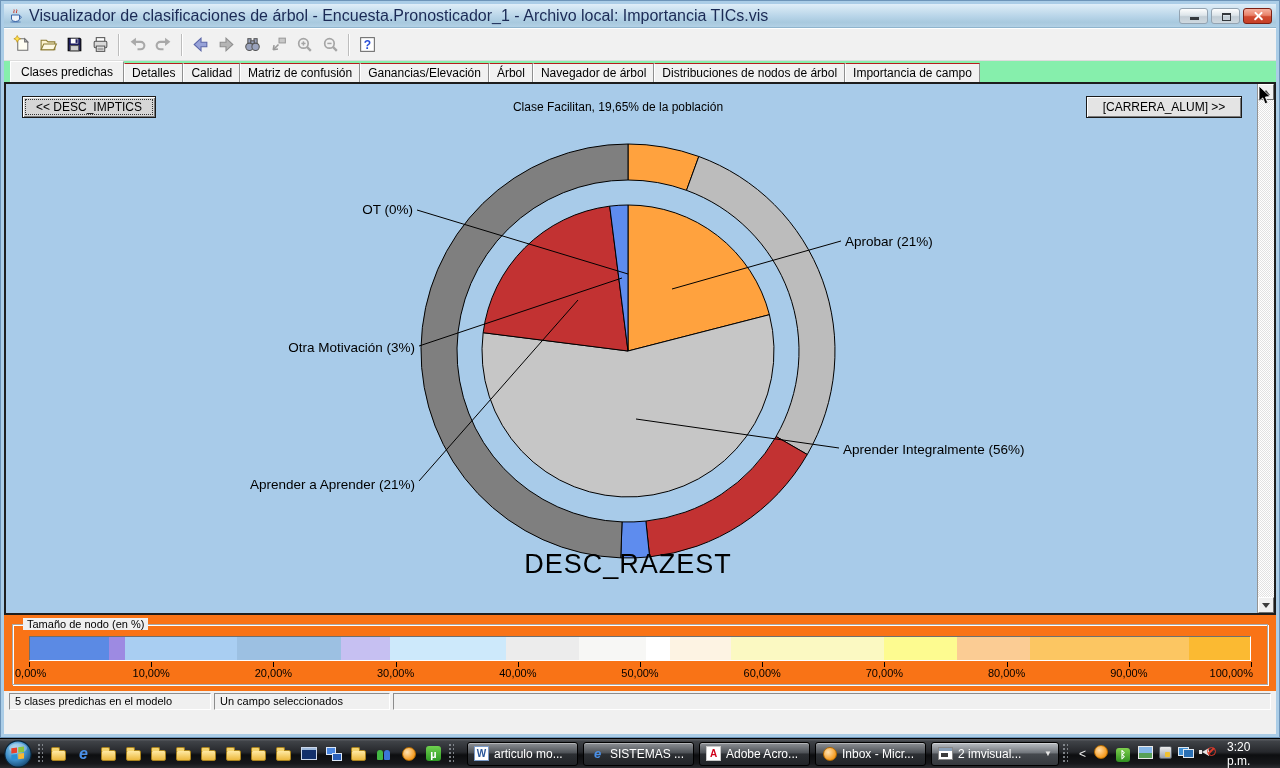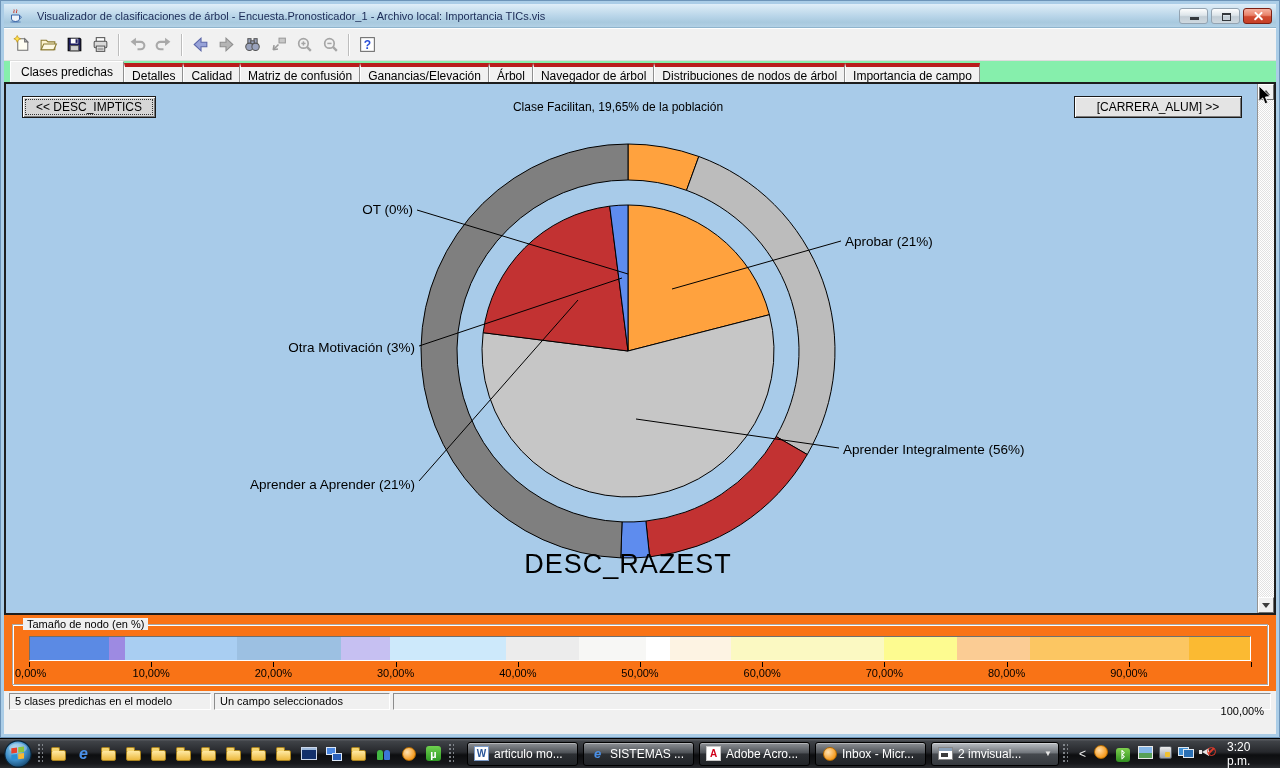--- a/index.html
+++ b/index.html
@@ -8,21 +8,21 @@
 
   
   .window { position:absolute; left:0; top:0; width:1280px; height:738px;
     background:#f0f0f0; border:4px solid #abcde7; outline:1px solid #6d94b8; outline-offset:-1px; }
 
   
   .titlebar { height:24px; display:flex; align-items:center; padding:0 4px;
     background:linear-gradient(180deg,#e0eef8 0%,#cde2f0 25%,#b7d4e8 55%,#a8c9de 80%,#b3d1e5 100%);
     border-bottom:1px solid #8fb4cd; }
   .app-icon { width:16px; height:16px; margin-right:5px; flex:none; }
-  .title-text { font-size:11px; color:#1b2a55; white-space:nowrap; overflow:hidden; flex:1;margin-left:8px; }
+  .title-text { font-size:16px; color:#1b2a55; white-space:nowrap; overflow:hidden; flex:1; }
   .win-controls { display:flex; gap:3px; margin-left:8px; }
   .wbtn { width:29px; height:16px; border-radius:3px; border:1px solid #93a3b1; position:relative;
     background:linear-gradient(180deg,#fdfdfd,#dde5ea 45%,#c2cdd5 55%,#cfd9e0); }
   .wbtn.close { border-color:#7c2014;
     background:linear-gradient(180deg,#f6b2a0,#e9826a 45%,#d04a30 55%,#c64027); }
   .glyph-min { position:absolute; left:10px; bottom:3px; width:9px; height:3px; background:#33383c; }
   .glyph-max { position:absolute; left:10px; top:4px; width:9px; height:8px;
     border:1px solid #33383c; border-top-width:2px; background:transparent; }
   .glyph-x1,.glyph-x2 { position:absolute; left:9px; top:6.5px; width:11px; height:2.4px; background:#fff;
     border-radius:1px; }
@@ -34,33 +34,33 @@
 
   
   .toolbar { height:33px; background:#f1f1f1; border-top:1px solid #fff; border-bottom:1px solid #dcdcdc;
     display:flex; align-items:center; padding-left:5px; }
   .tbtn { width:26px; height:26px; display:flex; align-items:center; justify-content:center; }
   .tsep { width:1px; height:22px; background:#bdbdbd; box-shadow:1px 0 0 #fff; margin:0 5px; }
 
   
   .tabstrip { height:21px; background:#86efac; display:flex; align-items:flex-end; padding-left:6px; }
   .tab { font-size:12px; color:#000; padding:2px 7px 3px; margin-top:2px; white-space:nowrap;
-    border-top:4px solid #b91c1c; border-left:1px solid #fff; border-right:1px solid #8f8f8f;
+    border-top:1px solid #b91c1c; border-left:1px solid #fff; border-right:1px solid #8f8f8f;
     background:#f1f1f1; height:19px; }
   .tab.active { height:21px; padding:3px 10px 4px; border-top:1px solid #fff; }
 
   
   .chartpanel { position:relative; height:533px; background:#a8cbe9; border:2px solid #1d1d1d; overflow:hidden; }
   .chart-title { position:absolute; top:16px; left:0; right:60px; text-align:center;
     font-size:12px; color:#000;margin-left:16px; }
   .nav-btn { position:absolute; top:12px; height:22px; font-size:12px; color:#000;
     font-family:"Liberation Sans",sans-serif; background:#d6d6d6; border:1px solid #1a1a1a;
     box-shadow:inset 1px 1px 0 #fff, inset -1px -1px 0 #7a7a7a; }
   .nav-btn.left { left:16px; width:134px; outline:1px dotted #333; outline-offset:-4px; }
-  .nav-btn.right { right:32px; width:168px; background:#e4e4e4; }
+  .nav-btn.right { right:32px; width:156px; background:#e4e4e4; }
   #chart-svg { position:absolute; left:0; top:0; }
   #chart-svg text { font-family:"Liberation Sans",sans-serif; }
 
   
   .vscroll { position:absolute; right:0; top:0; bottom:0; width:17px;
     background:repeating-conic-gradient(#ffffff 0% 25%, #e2e2e2 0% 50%) 0 0 / 2px 2px;
     border-left:1px solid #949494; display:flex; flex-direction:column; }
   .sb-btn { height:16px; flex:none; background:#f0f0f0; border:1px solid; border-color:#fff #6f6f6f #6f6f6f #fff;
     display:flex; align-items:center; justify-content:center; }
   .sb-track { flex:1; }
@@ -76,21 +76,21 @@
   .group-label { position:absolute; top:-7px; left:10px; background:#f0f0f0; padding:0 4px;
     font-size:11px; color:#000; }
   .gradbar { position:absolute; left:16px; right:16px; top:11px; height:25px;
     border:1px solid; border-color:#6f6f6f #fff #fff #6f6f6f; }
   .ticks { position:absolute; left:16px; right:16px; top:37px; height:20px; }
   .tick { position:absolute; top:0; }
   .tick .mark { position:absolute; left:0; top:0; width:1px; height:5px; background:#000; }
   .tick .lbl { position:absolute; top:5px; transform:translateX(-50%); white-space:nowrap;
     font-size:11px; color:#000; }
   .tick.first .lbl { transform:none; left:-14px; }
-  .tick.last .lbl { transform:translateX(-100%); left:13px;margin-top:38px; }
+  .tick.last .lbl { transform:translateX(-100%); left:2px; }
 
   
   .statusbar { height:21px; background:#f0f0f0; display:flex; gap:3px; padding:2px 5px; }
   .scell { border:1px solid; border-color:#8c8c8c #fff #fff #8c8c8c; background:#f0f0f0;
     font-size:11px; line-height:14px; padding:0 5px; white-space:nowrap; overflow:hidden; }
   .scell.c0 { width:202px; } .scell.c1 { width:176px; } .scell.c2 { flex:1; }
 
   
   .taskbar { position:absolute; left:0; top:738px; width:1280px; height:30px;
     background:linear-gradient(180deg,#63666b 0%,#3f4247 8%,#26282c 45%,#0d0e10 55%,#17181b 85%,#2b2d31 100%);

